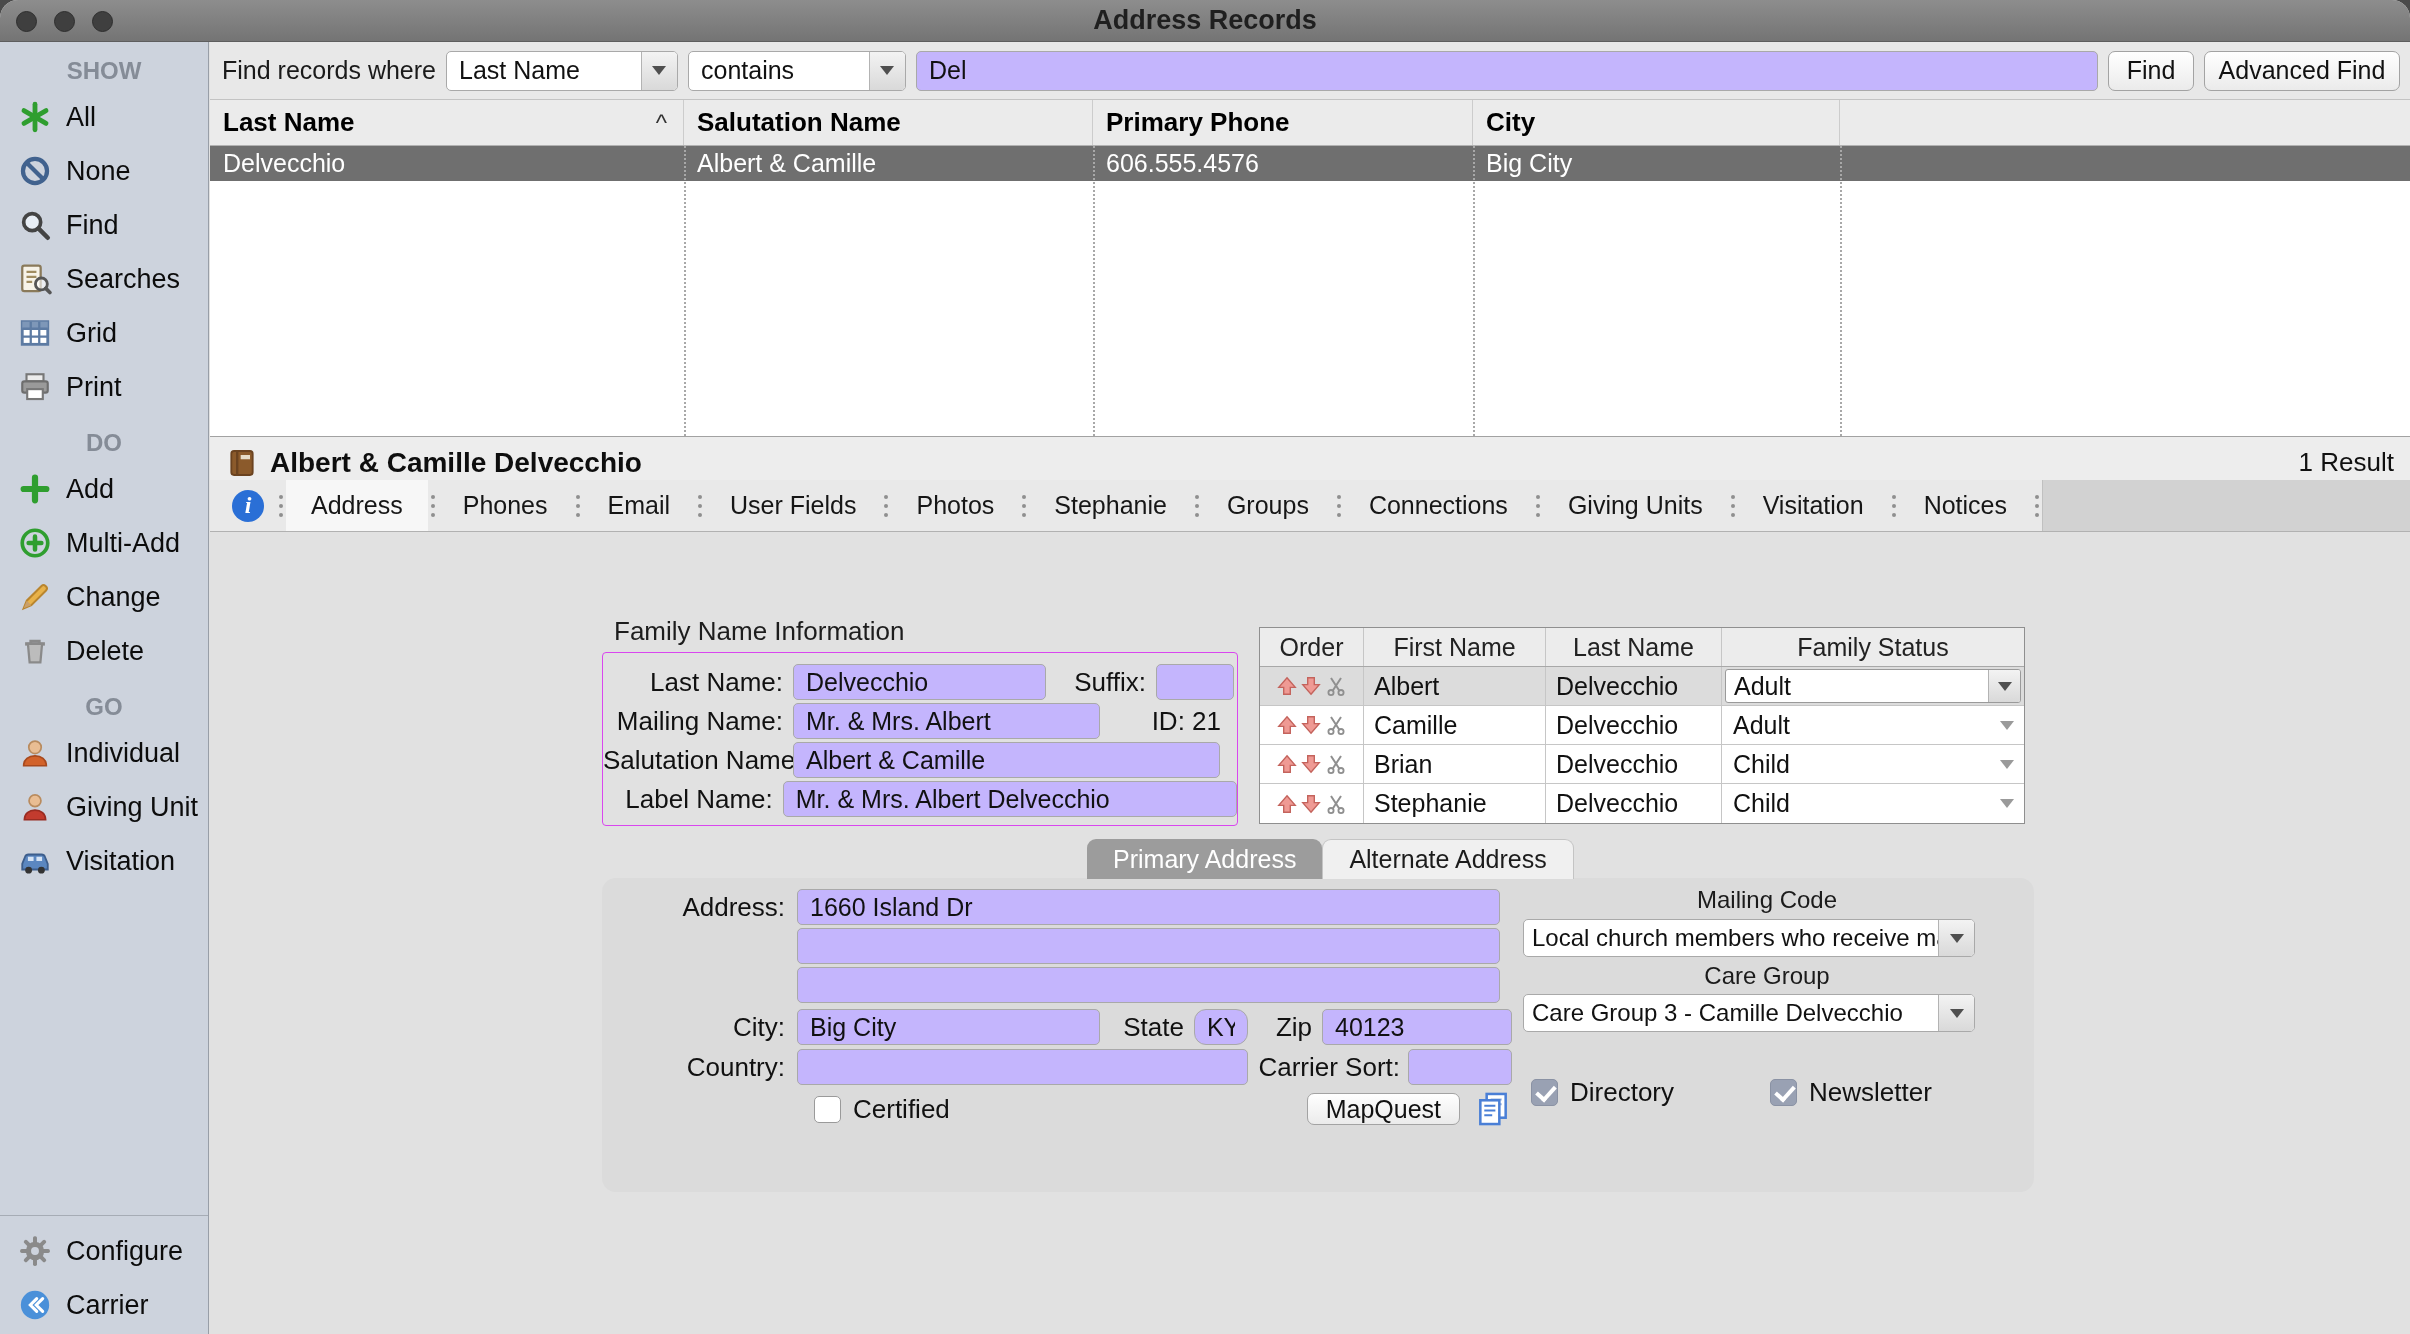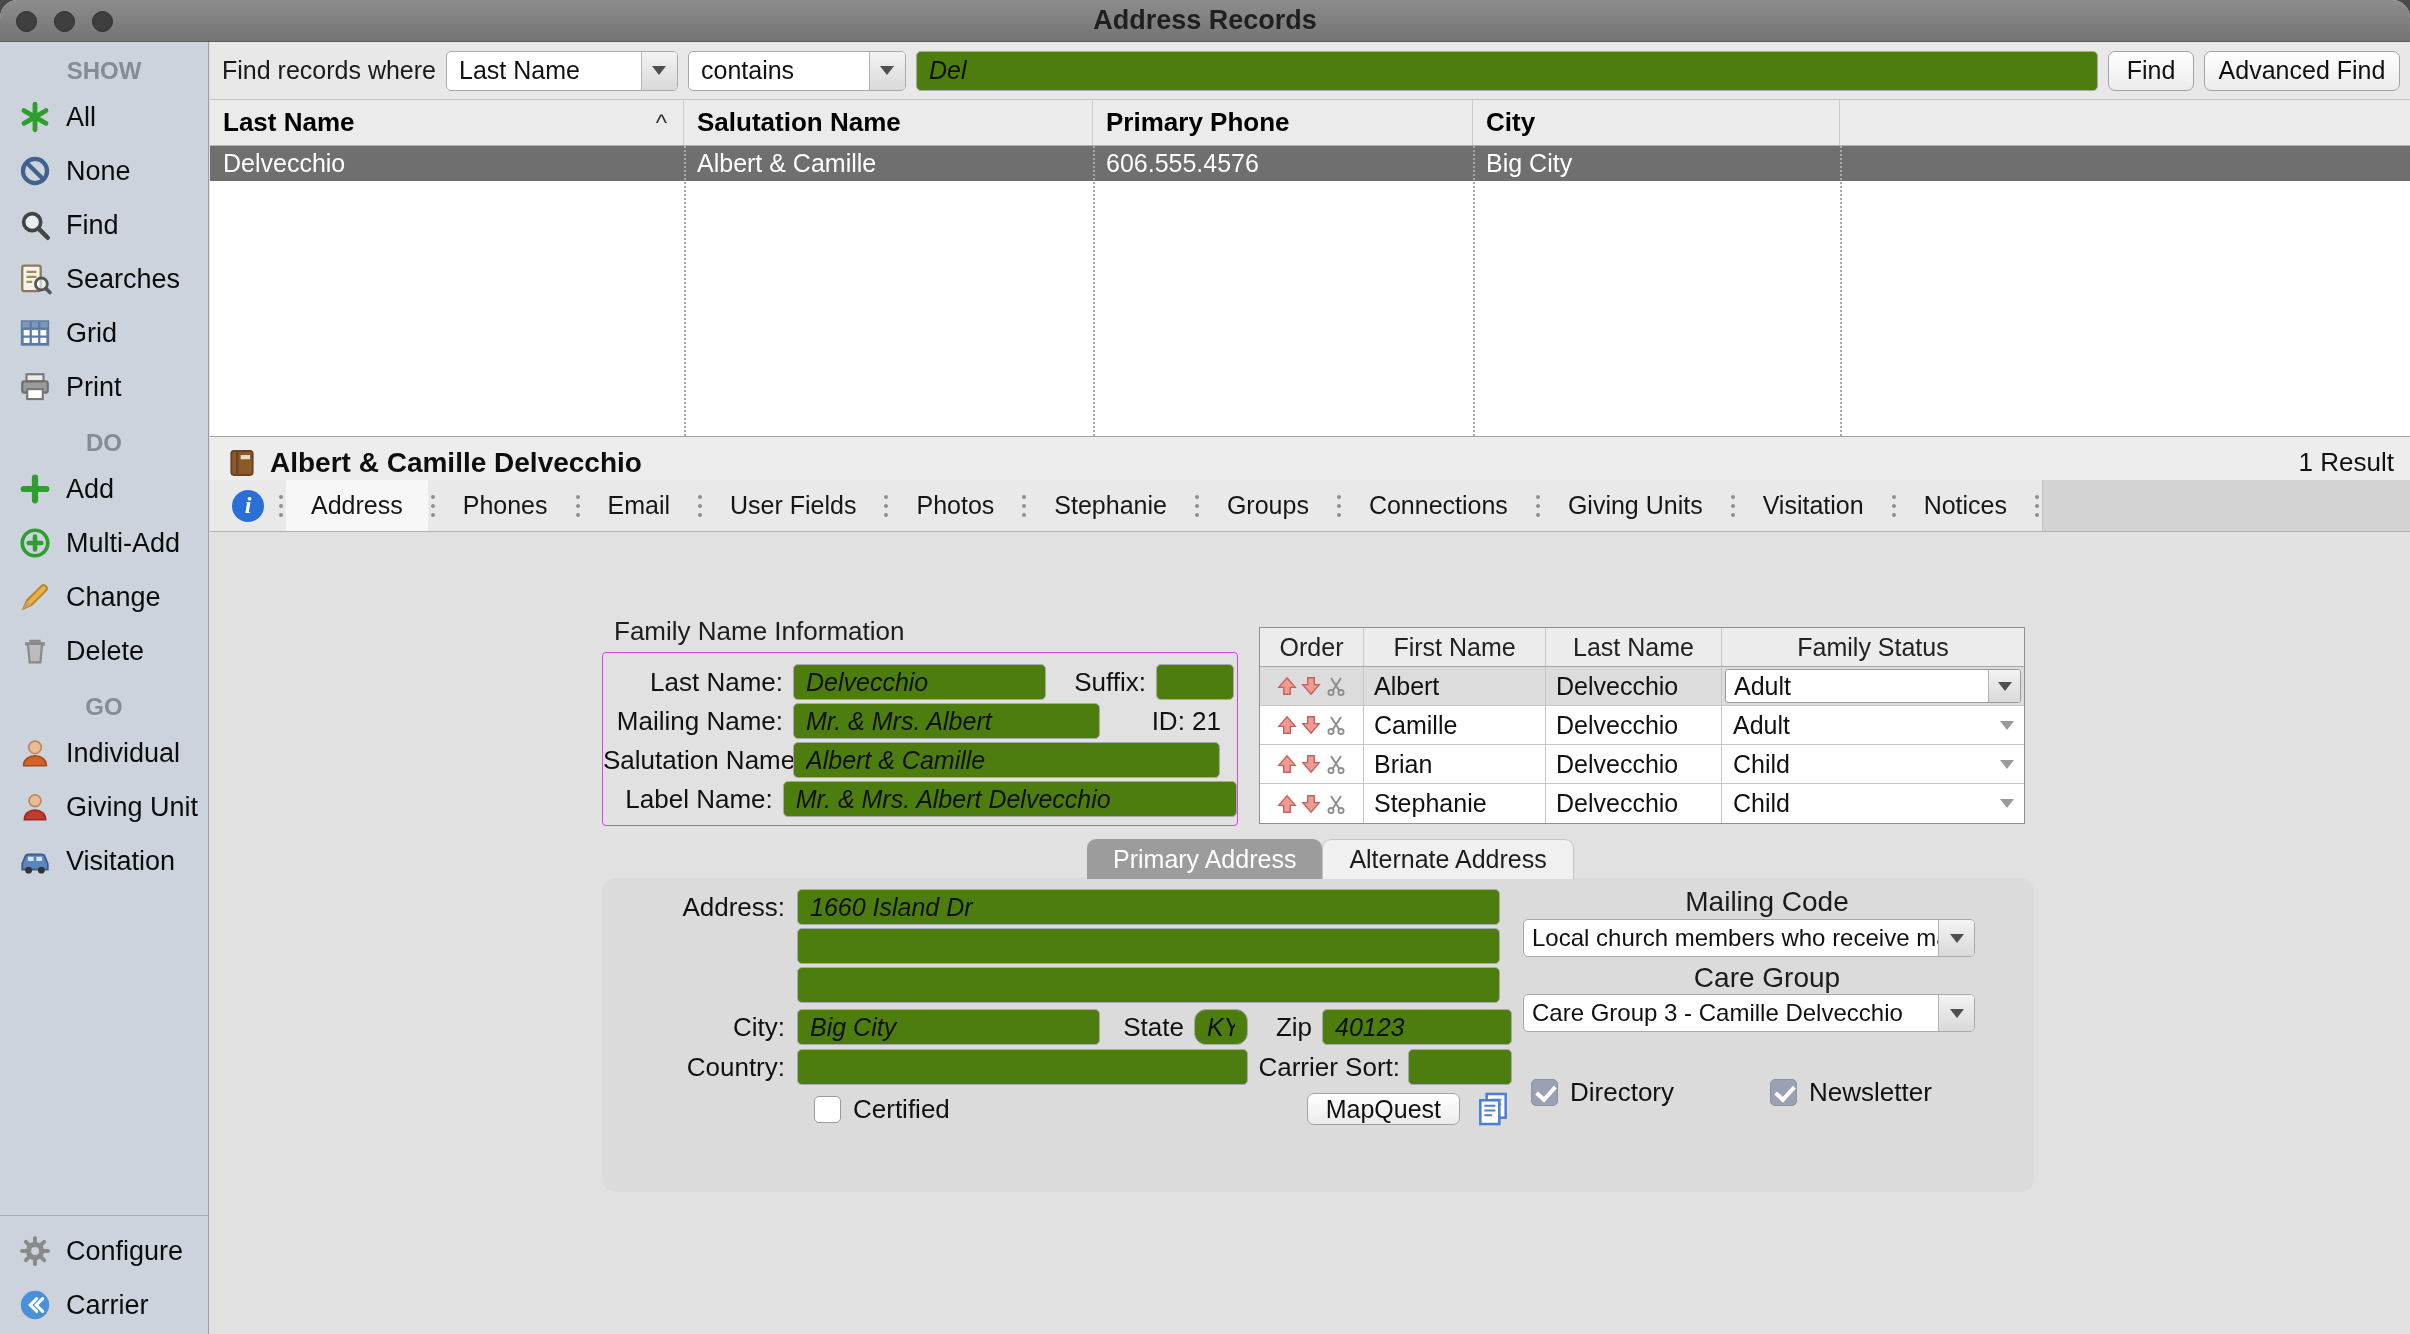--- a/index.html
+++ b/index.html
@@ -35,22 +35,22 @@
     border-bottom:1px solid #c3c3c3; display:flex; align-items:center; padding:0 10px 0 12px; gap:10px; }
   .search-label { font-size:25px; color:#1a1a1a; white-space:nowrap; }
   .combo { height:40px; background:#fff; border:1px solid #a9a9a9; border-radius:5px;
     display:flex; align-items:center; overflow:hidden; }
   .combo-text { padding:0 12px; font-size:25px; color:#111; flex:1; white-space:nowrap; overflow:hidden; }
   .combo-btn { width:36px; align-self:stretch; background:linear-gradient(#f3f3f3,#d9d9d9);
     border-left:1px solid #b3b3b3; display:flex; align-items:center; justify-content:center; flex:0 0 36px; }
   .chev { width:0; height:0; border-left:8px solid transparent; border-right:8px solid transparent; border-top:10px solid #4f4f4f; }
   .chev.small { border-left-width:7px; border-right-width:7px; border-top-width:9px; }
   .chev.light { border-top-color:#9a9a9a; }
-  .text-input { height:40px; background:#4d7c0f; border:1px solid #a9a9a9; border-radius:5px;
-    font-size:25px; padding:0 12px; font-family:"Liberation Sans", sans-serif; color:#111; outline:none;font-style:italic; }
+  .text-input { height:40px; background:#c4b5fd; border:1px solid #a9a9a9; border-radius:5px;
+    font-size:25px; padding:0 12px; font-family:"Liberation Sans", sans-serif; color:#111; outline:none; }
   .btn { height:40px; background:linear-gradient(#ffffff,#ebebeb); border:1px solid #a3a3a3; border-radius:7px;
     font-size:25px; color:#111; display:flex; align-items:center; justify-content:center;
     padding:0 18px; font-family:"Liberation Sans", sans-serif; white-space:nowrap; }
   .combo.w-field { width:232px; } .combo.w-op { width:218px; }
   .search-input { flex:1; }
   .btn.find { width:86px; } .btn.advanced { width:196px; }
 
   
   .results { position:absolute; top:58px; left:0; right:0; height:337px; background:#fff; border-bottom:1px solid #a2a2a2; }
   .res-header { position:absolute; top:0; left:0; right:0; height:46px; background:#ebebeb;
@@ -131,21 +131,21 @@
   .a-row { position:absolute; left:0; width:910px; display:flex; align-items:center; font-size:26px; color:#111; }
   .a-label { width:195px; text-align:right; padding-right:12px; white-space:nowrap; }
   .a-input { height:36px; font-size:25px; }
   .a-right { margin-left:auto; display:flex; align-items:center; }
   .cb { width:27px; height:27px; border:1px solid #9a9a9a; border-radius:5px; background:#fff; position:relative; flex:0 0 27px; }
   .cb.checked { background:#99a1b3; border-color:#8a92a4; }
   .cb.checked::after { content:""; position:absolute; left:8px; top:2px; width:8px; height:15px;
     border:solid #fff; border-width:0 4px 4px 0; transform:rotate(42deg); }
   .cb-label { font-size:26px; color:#111; margin-left:12px; }
   .copy-icon svg { width:38px; height:38px; display:block; }
-  .r-label { position:absolute; left:921px; width:488px; text-align:center; font-size:28px; color:#1b1b1b; }
+  .r-label { position:absolute; left:921px; width:488px; text-align:center; font-size:24px; color:#1b1b1b; }
   .r-combo { position:absolute; left:921px; width:452px; height:38px; }
   .r-combo .combo-text { font-size:24px; padding:0 8px; }
   .r-checks { position:absolute; left:929px; top:199px; width:488px; display:flex; align-items:center; }
   .r-checks .grp { display:flex; align-items:center; }
   .r-checks .grp.second { margin-left:96px; }
 </style>
 </head>
 <body>
 
 <div id="app">

